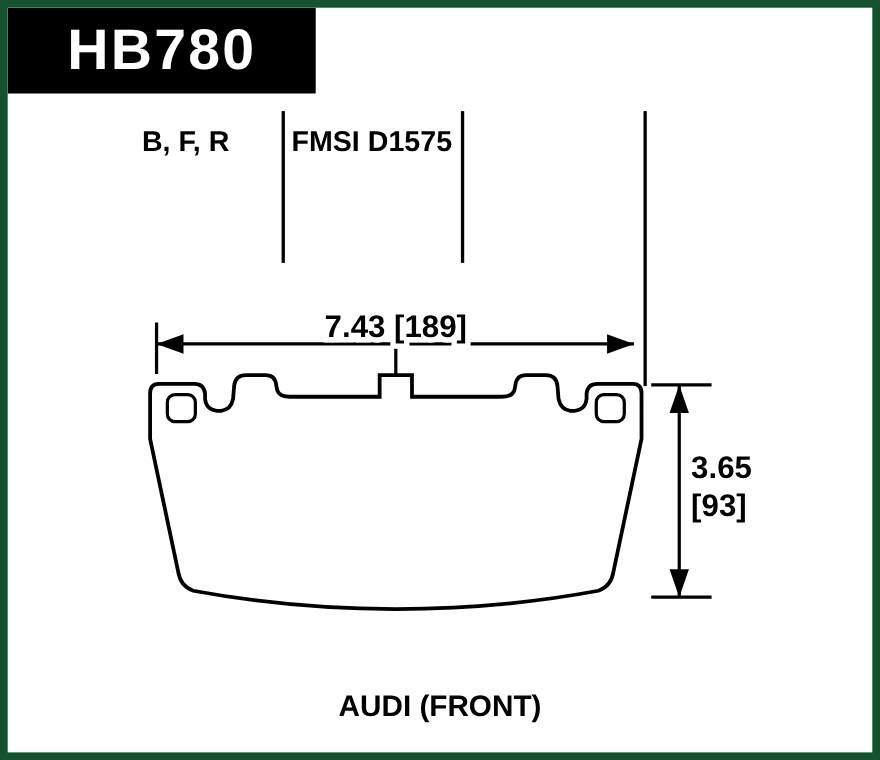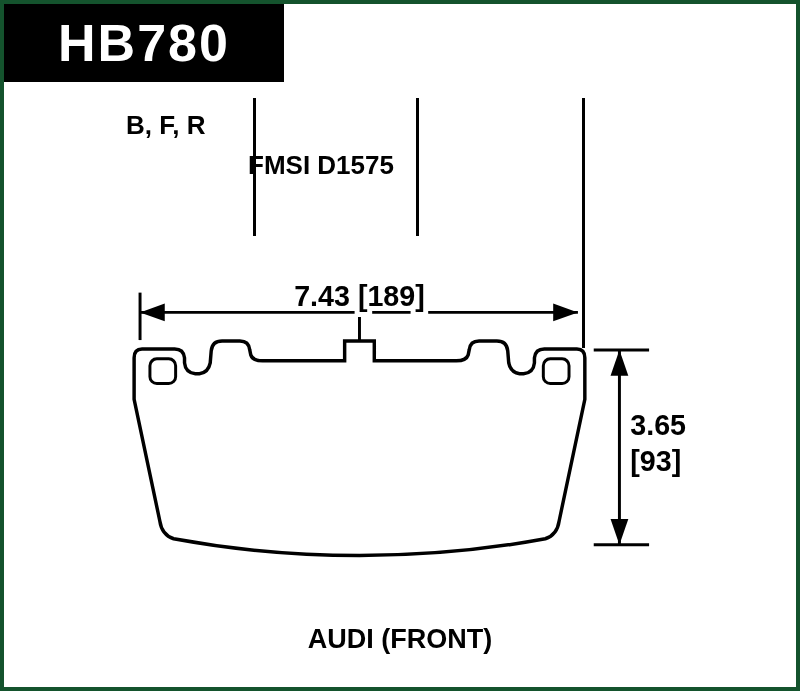--- a/index.html
+++ b/index.html
@@ -6,21 +6,21 @@
     margin: 0;
     padding: 0;
     background: #ffffff;
     font-family: "Liberation Sans", sans-serif;
   }
   .frame {
     position: relative;
     width: 800px;
     height: 691px;
     box-sizing: border-box;
-    border: 4px solid #14532d;
+    border: 7px solid #14532d;
     background: #ffffff;
     overflow: hidden;
   }
   .part-number-box {
     position: absolute;
     left: 0;
     top: 0;
     width: 280px;
     height: 78px;
     background: #000000;
@@ -41,21 +41,21 @@
   .sep-2 { left: 412px; top: 94px; height: 138px; }
   .sep-3 { left: 578px; top: 94px; height: 250px; }
   .spec-text {
     position: absolute;
     font-size: 26px;
     font-weight: 700;
     color: #000000;
     white-space: nowrap;
   }
   .spec-compounds { left: 122px; top: 106px; text-align: right; }
-  .spec-fmsi      { left: 244px; top: 106px; margin-top: 40px; }
+  .spec-fmsi      { left: 258px; top: 106px; }
   .spec-thickness { left: 586px; top: 106px; }
   .diagram-svg {
     position: absolute;
     left: 0;
     top: 0;
     width: 100%;
     height: 100%;
   }
   .dim-label {
     font-size: 29px;

